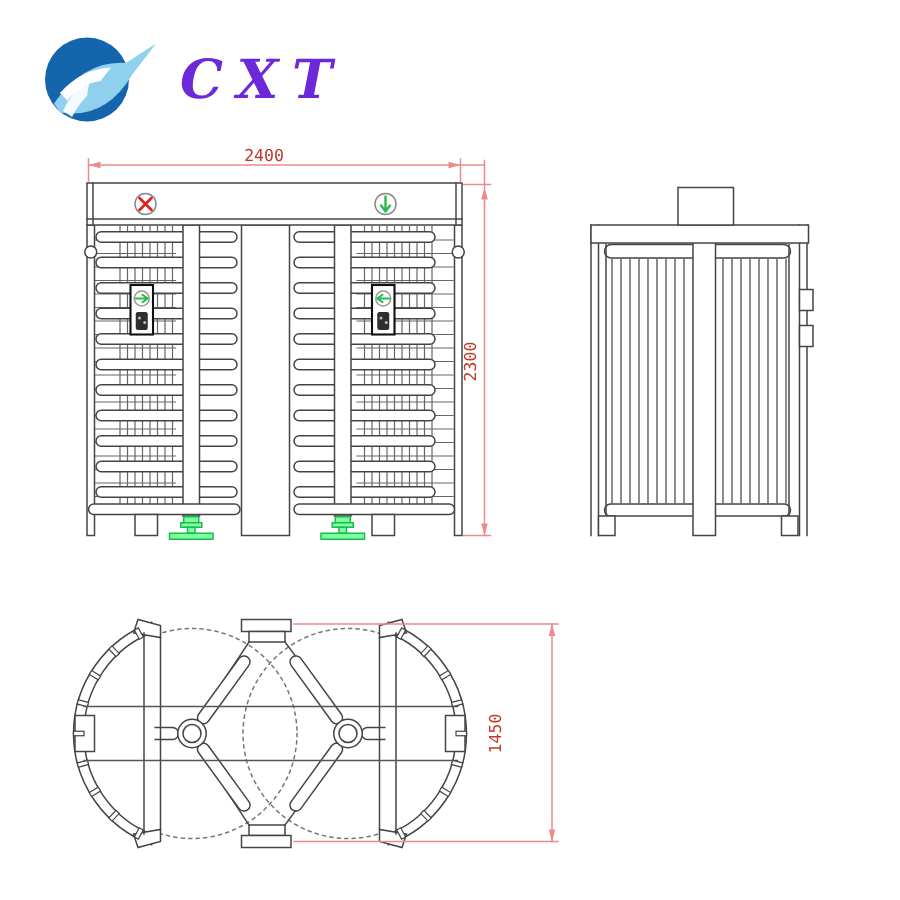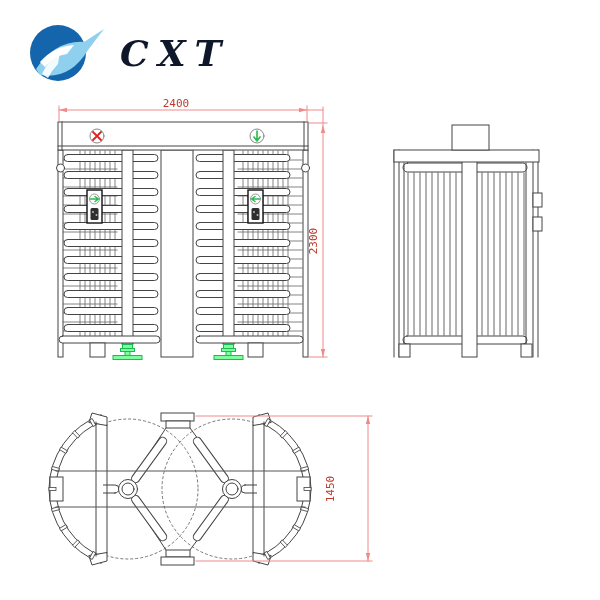--- a/index.html
+++ b/index.html
@@ -1,20 +1,20 @@
 <!DOCTYPE html>
 <html><head>
 <meta charset="utf-8">
 <style>
   html,body{margin:0;padding:0;background:#fff;}
   .page{position:relative;width:600px;height:600px;background:#ffffff;overflow:hidden;
         font-family:"Liberation Sans",sans-serif;}
   .logo{position:absolute;left:28px;top:22px;display:flex;align-items:center;gap:10px;}
   .logo-text{font-family:"DejaVu Serif",serif;font-style:italic;font-weight:bold;
-             font-size:36px;color:#0f172a;letter-spacing:9px;line-height:1;}
+             font-size:36px;color:#6d28d9;letter-spacing:9px;line-height:1;}
   svg text{font-family:"DejaVu Sans Mono",monospace;}
   .drawing{position:absolute;left:0;top:0;}
 </style>
 </head>
 <body>
 
 <div class="page">
 
   <div class="logo">
     <svg width="82" height="62" viewBox="0 0 82 62">

